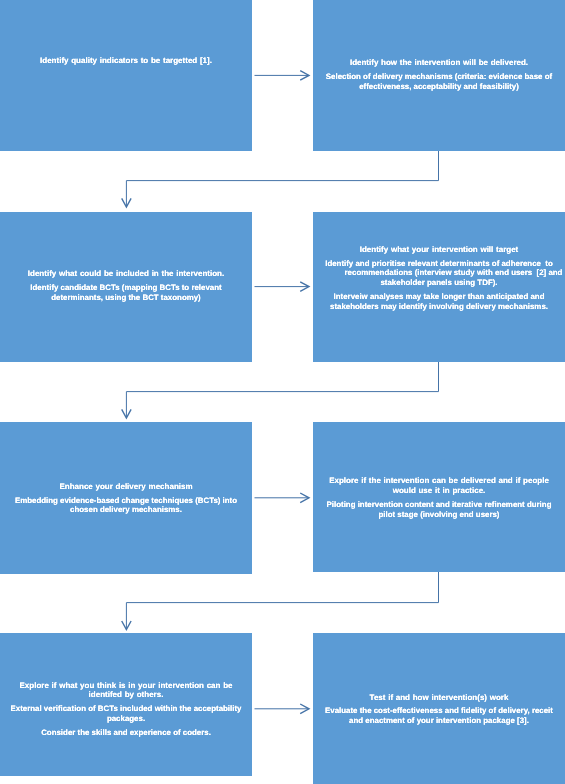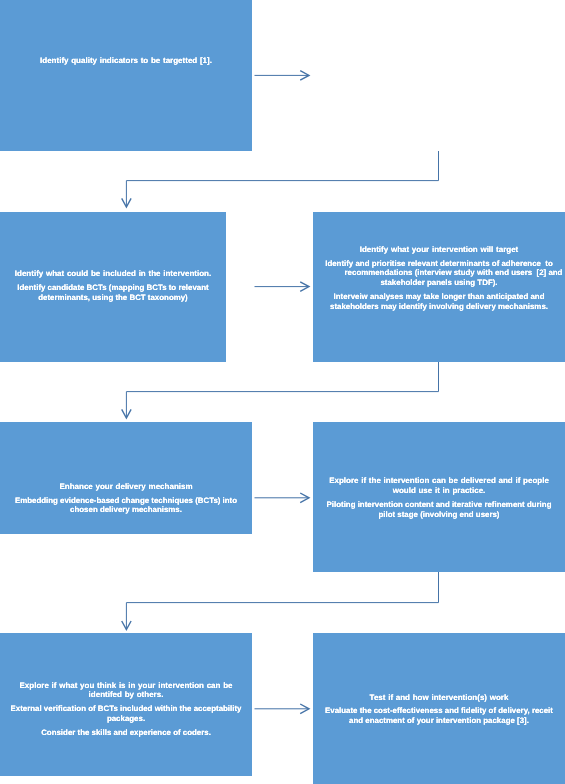--- a/index.html
+++ b/index.html
@@ -20,21 +20,30 @@
 </head>
 <body>
 
 <div id="stage">
 
   <div class="node" style="left:0px;top:0px;width:252px;height:151px;">
     <div class="para heading">
       <div class="ln" style="top:56.36px;">Identify quality indicators to be targetted [1].</div>
     </div>
   </div>
-  <div class="node" style="left:0px;top:212px;width:226px;height:150px;">
+  <div class="node" style="left:313px;top:0px;width:252px;height:151px;">
+    <div class="para heading">
+      <div class="ln" style="top:58.36px;">Identify how the intervention will be delivered.</div>
+    </div>
+    <div class="para body">
+      <div class="ln" style="top:72.12px;">Selection of delivery mechanisms (criteria: evidence base of</div>
+      <div class="ln" style="top:81.92px;">effectiveness, acceptability and feasibility)</div>
+    </div>
+  </div>
+  <div class="node" style="left:0px;top:212px;width:252px;height:150px;">
     <div class="para heading">
       <div class="ln" style="top:56.96px;">Identify what could be included in the intervention.</div>
     </div>
     <div class="para body">
       <div class="ln" style="top:70.72px;">Identify candidate BCTs (mapping BCTs to relevant</div>
       <div class="ln" style="top:80.52px;">determinants, using the BCT taxonomy)</div>
     </div>
   </div>
   <div class="node" style="left:313px;top:212px;width:252px;height:150px;">
     <div class="para heading">
@@ -43,21 +52,21 @@
     <div class="para body">
       <div class="ln" style="top:46.52px;">Identify and prioritise relevant determinants of adherence  to</div>
       <div class="ln" style="top:56.32px;padding-left:29px;">recommendations (interview study with end users  [2] and</div>
       <div class="ln" style="top:66.12px;">stakeholder panels using TDF).</div>
     </div>
     <div class="para body">
       <div class="ln" style="top:79.92px;">Interveiw analyses may take longer than anticipated and</div>
       <div class="ln" style="top:89.72px;">stakeholders may identify involving delivery mechanisms.</div>
     </div>
   </div>
-  <div class="node" style="left:0px;top:422px;width:252px;height:112px;">
+  <div class="node" style="left:0px;top:422px;width:252px;height:152px;">
     <div class="para heading">
       <div class="ln" style="top:59.76px;">Enhance your delivery mechanism</div>
     </div>
     <div class="para body">
       <div class="ln" style="top:73.52px;">Embedding evidence-based change techniques (BCTs) into</div>
       <div class="ln" style="top:83.32px;">chosen delivery mechanisms.</div>
     </div>
   </div>
   <div class="node" style="left:313px;top:422px;width:252px;height:150px;">
     <div class="para heading">

